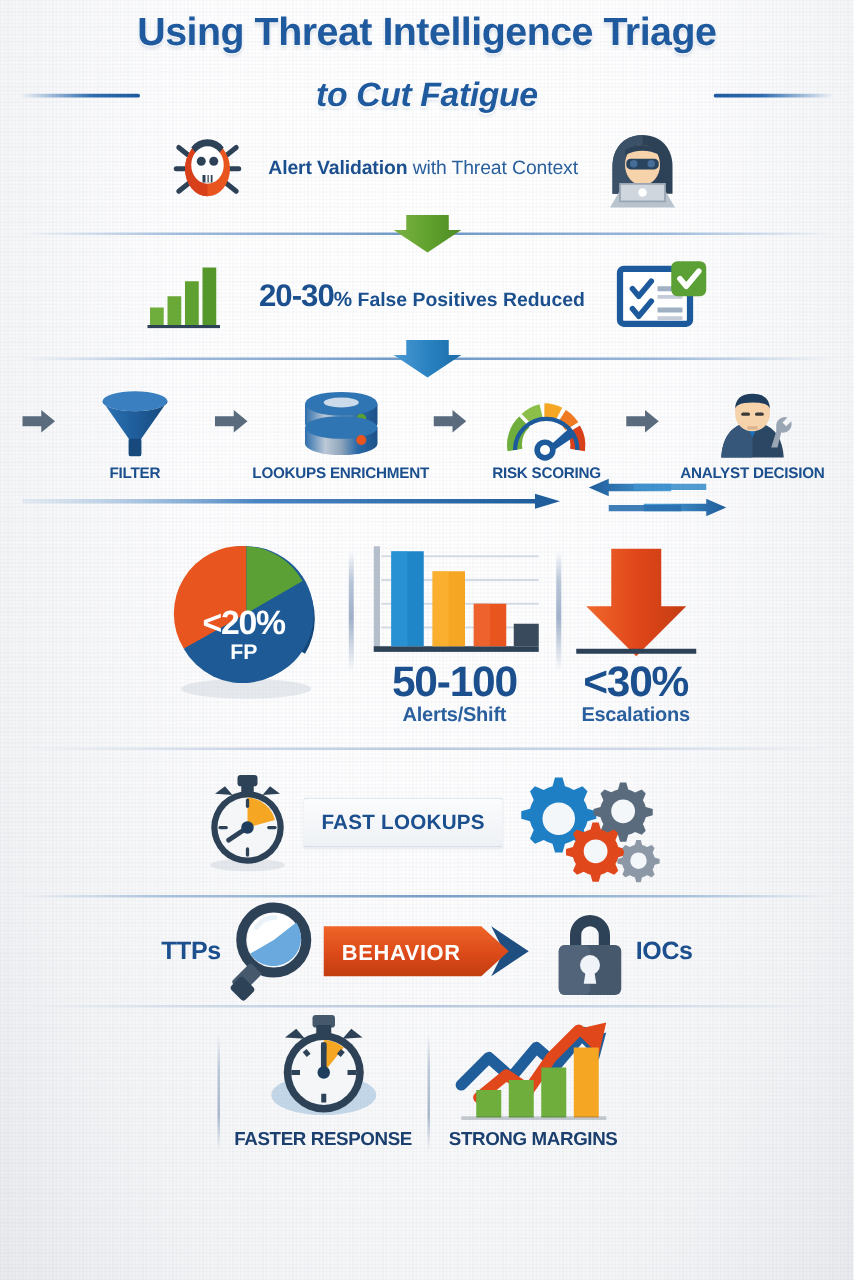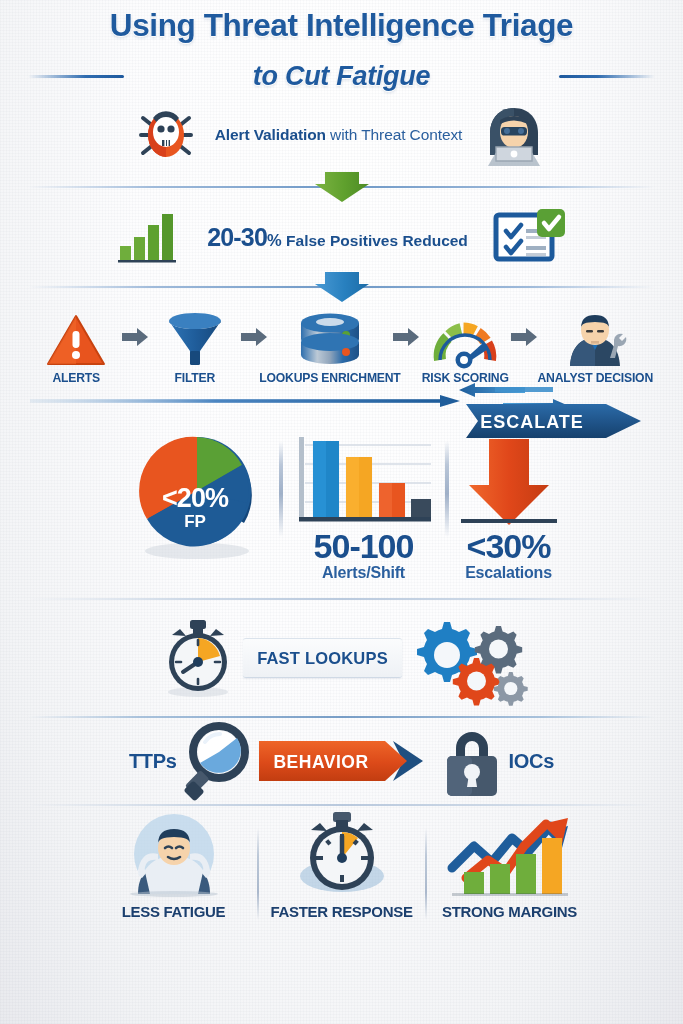--- a/index.html
+++ b/index.html
@@ -15,21 +15,21 @@
       radial-gradient(ellipse at 50% 18%, #ffffff 0%, #fdfdfe 42%, #f3f4f6 78%, #e9eaee 100%);
     overflow: hidden;
   }
   .poster::after{
     content:""; position:absolute; inset:0; pointer-events:none;
     background-image:
       repeating-linear-gradient(0deg, rgba(120,130,145,.045) 0 1px, transparent 1px 3px),
       repeating-linear-gradient(90deg, rgba(120,130,145,.045) 0 1px, transparent 1px 3px);
     opacity:.85;
   }
-  .content { position: relative; z-index: 3; padding: 0 28px; }
+  .content { position: relative; z-index: 3; padding: 0 16px; }
 
   
   .title-wrap { padding-top: 9px; text-align: center; }
   .title-l1 {
     font-size: 31.5px; font-weight: 700; color: #1f5a9e;
     letter-spacing: -.4px; line-height: 1.06;
     text-shadow: 0 1px 0 rgba(255,255,255,.9), 0 2px 3px rgba(30,70,120,.16);
   }
   .title-l2row { display:flex; align-items:center; justify-content:space-between; gap:10px; margin-top: 19px; font-style: italic; }
   .title-rule { height:3px; width:96px; border-radius:2px;
@@ -216,31 +216,20 @@
                 <stop offset="100%" stop-color="#1c6ba6"></stop>
         </linearGradient>
             </defs>
         <path d="M12 0 h34 v12 h10 L29 30 L2 12 h10 z" fill="url(#gBlu)"></path>
       </svg>
     </span>
   </div>
 
   <div class="pipe">
 
-    <div class="pstep">
-      <div class="ic">
-        <svg width="58" height="52" viewBox="0 0 58 52">
-          <path d="M29 2 L57 50 H1 z" fill="#e8541e" stroke="#c8420f" stroke-width="2" stroke-linejoin="round"></path>
-          <path d="M29 2 L29 50 H1 z" fill="#f26a2c" opacity=".55"></path>
-          <rect x="25.5" y="17" width="7" height="17" rx="3.4" fill="#ffffff"></rect>
-          <circle cx="29" cy="41" r="4" fill="#ffffff"></circle>
-        </svg>
-      </div>
-      <div class="lbl">ALERTS</div>
-    </div>
 
     <div class="pconn">
       <svg width="26" height="18" viewBox="0 0 26 18">
             <path d="M0 5 h15 V0 l11 9 l-11 9 v-5 H0 z" fill="#5a6b7d"></path>
           </svg>
     </div>
 
     <div class="pstep">
       <div class="ic">
         <svg width="56" height="54" viewBox="0 0 56 54">
@@ -367,33 +356,20 @@
                 <stop offset="100%" stop-color="#4ea3dc"></stop>
               </linearGradient>
         </defs>
         <path d="M0 7 L16 0 v4 h50 v6 H16 v4 z" fill="url(#gEx1)"></path>
         <path d="M110 23 L94 16 v4 H44 v6 h50 v4 z" fill="url(#gEx2)"></path>
         <path d="M36 4 h58 v5 h-58 z" fill="#3f90cc" opacity=".9"></path>
         <path d="M16 21 h58 v5 h-58 z" fill="#2a6fae" opacity=".9"></path>
       </svg>
     </span>
 
-    <span class="escalate">
-      <svg width="175" height="40" viewBox="0 0 175 40">
-        <defs>
-              <linearGradient id="gEsc" x1="0" y1="0" x2="0" y2="1">
-          <stop offset="0%" stop-color="#2b6ba8"></stop>
-                <stop offset="55%" stop-color="#1f5388"></stop>
-                <stop offset="100%" stop-color="#16416d"></stop>
-        </linearGradient>
-            </defs>
-        <path d="M0 3 h140 l35 17 l-35 17 H0 l12 -17 z" fill="url(#gEsc)"></path>
-        <text x="66" y="27" text-anchor="middle" font-family="Liberation Sans, sans-serif" font-size="18" font-weight="700" fill="#ffffff" letter-spacing="1">ESCALATE</text>
-      </svg>
-    </span>
   </div>
 
   <div class="stats">
 
     <div class="stat">
       <span>
         <svg width="152" height="130" viewBox="0 0 152 130">
           <ellipse cx="76" cy="118" rx="52" ry="8" fill="#c9d1da" opacity=".45"></ellipse>
           <path d="M76 62 L76 8 A54 54 0 0 1 123 90 z" fill="#14467a"></path>
           <circle cx="76" cy="58" r="54" fill="#1e5b96"></circle>
@@ -539,41 +515,20 @@
         <path d="M30 50 h6 l2 13 h-10 z" fill="#f0f3f7"></path>
       </svg>
     </span>
     <span class="kw">IOCs</span>
   </div>
 
   <div class="hrule soft"></div>
 
   <div class="benefits">
 
-    <div class="ben">
-      <div class="ic">
-        <svg width="118" height="86" viewBox="0 0 118 86">
-          <circle cx="59" cy="44" r="40" fill="#b9d4ea" opacity=".75"></circle>
-          <path d="M59 46 c-22 0 -34 13 -36 38 h72 c-2 -25 -14 -38 -36 -38 z" fill="#e9eef4"></path>
-          <path d="M30 62 c-5 6 -7 13 -7 22 h12 z" fill="#3a5a7d"></path>
-          <path d="M88 62 c5 6 7 13 7 22 h-12 z" fill="#3a5a7d"></path>
-          <path d="M59 22 c-10 0 -16 7 -16 16 c0 10 7 17 16 17 c9 0 16 -7 16 -17 c0 -9 -6 -16 -16 -16 z" fill="#f6d3ab"></path>
-          <path d="M43 34 q0 -15 16 -15 q16 0 16 15 q0 -7 -16 -7 q-16 0 -16 7 z" fill="#1f3d5c"></path>
-          <g stroke="#2e4257" stroke-width="2.6" fill="none" stroke-linecap="round">
-            <path d="M50 38 q3.5 -3 7 0"></path>
-                <path d="M61 38 q3.5 -3 7 0"></path>
-            <path d="M53 47 q6 4 12 0"></path>
-          </g>
-          <path d="M43 44 q-16 -4 -20 16 q-1 6 4 8 l5 -6 q-3 -1 -2 -5 q2 -9 13 -7 z" fill="#e9eef4"></path>
-          <path d="M75 44 q16 -4 20 16 q1 6 -4 8 l-5 -6 q3 -1 2 -5 q-2 -9 -13 -7 z" fill="#e9eef4"></path>
-          <ellipse cx="59" cy="84" rx="44" ry="3" fill="#b8c3cf" opacity=".5"></ellipse>
-        </svg>
-      </div>
-      <div class="lbl">LESS FATIGUE</div>
-    </div>
 
     <div class="bsep"></div>
 
     <div class="ben">
       <div class="ic">
         <svg width="108" height="86" viewBox="0 0 108 86">
           <ellipse cx="54" cy="66" rx="42" ry="16" fill="#8fb6d6" opacity=".5"></ellipse>
           <rect x="45" y="2" width="18" height="10" rx="2.5" fill="#46586c"></rect>
           <rect x="48" y="10" width="12" height="8" fill="#2e4257"></rect>
           <path d="M23 20 l9 -7 l7 8 z" fill="#2e4257"></path>

